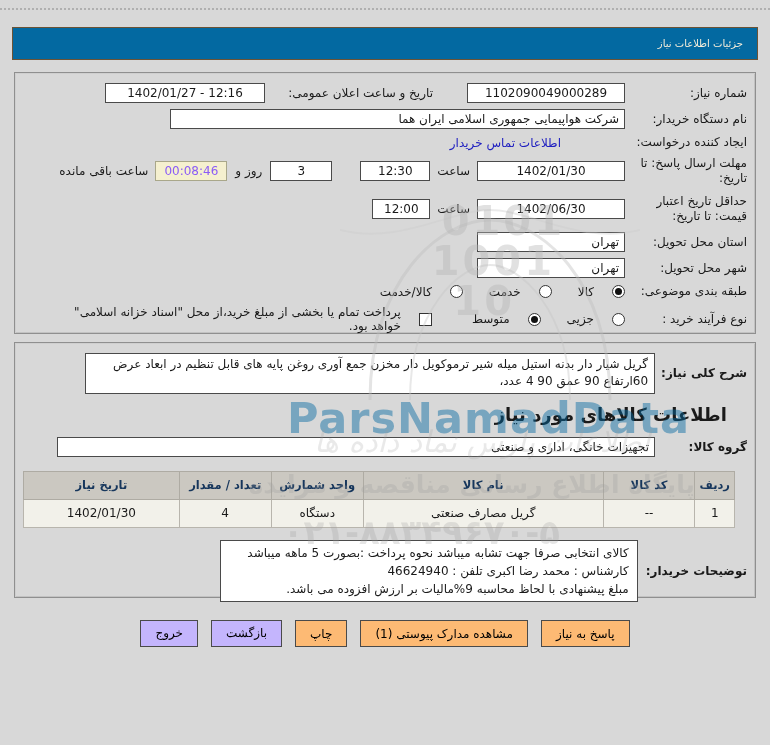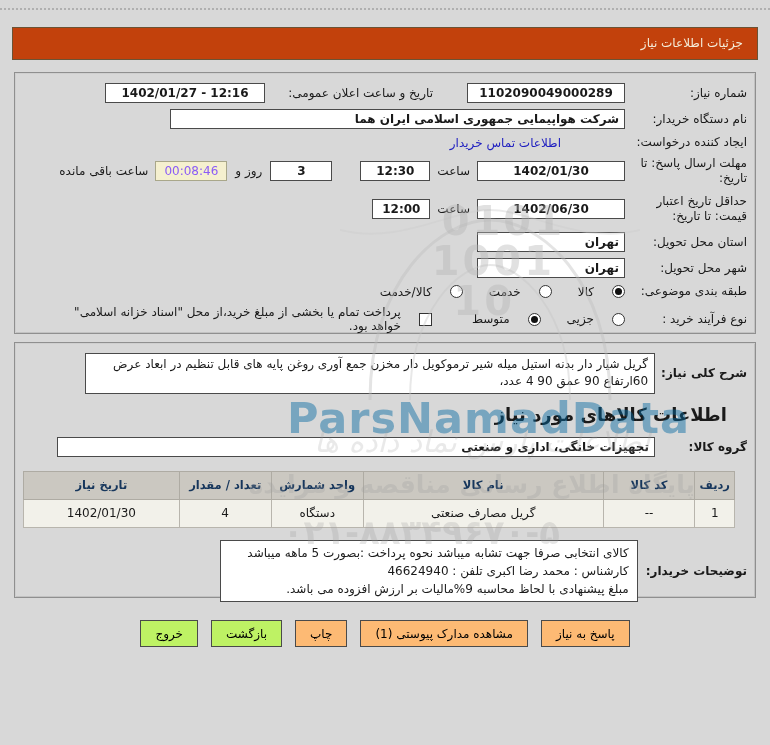--- a/index.html
+++ b/index.html
@@ -10,41 +10,41 @@
     font-size:12px;
     color:#1a1a1a;
     direction:rtl;
     position:relative;
     overflow:hidden;
   }
   .top-dotted { position:absolute; top:8px; left:0; right:0; border-top:2px dotted #b0b0b0; }
 
   .title-bar {
     position:absolute; top:27px; right:12px; left:12px; height:33px;
-    background:#c2410c; border:1px solid #6b5335;
-    color:#f4edda; line-height:31px; padding-right:14px; font-size:12px;
+    background:#0369a1; border:1px solid #6b5335;
+    color:#f4edda; line-height:31px; padding-right:14px; font-size:10px;
   }
 
   .panel {
     position:absolute; right:14px; left:14px;
     border:1px solid #8f8f8f;
     box-shadow:inset 1px 1px 0 #cfcfcf, inset -1px -1px 0 #c2c2c2;
     padding:10px 8px 8px 8px;
   }
   .panel1 { top:72px; height:262px; }
   .panel2 { top:342px; height:256px; }
 
   .frow { display:flex; align-items:center; margin-bottom:6px; }
   .flabel { width:122px; flex:none; padding-left:6px; line-height:1.25; }
   .flabel.wide { width:168px; }
   .b { font-weight:bold; }
 
   .ibox {
     background:#fff; border:1px solid #4a4a4a; height:20px;
-    display:flex; align-items:center; padding:0 5px; overflow:hidden; white-space:nowrap;font-weight:bold;
+    display:flex; align-items:center; padding:0 5px; overflow:hidden; white-space:nowrap;
   }
   .ibox.center { justify-content:center; }
   .ltr { direction:ltr; }
   .link { color:#2020c0; cursor:pointer; }
   .countdown {
     background:#f5f0cf; border:1px solid #a9a78a; color:#8b5cf6;
     height:20px; width:72px; display:flex; align-items:center; justify-content:center;
   }
 
   .radio { width:13px; height:13px; border:1px solid #333; border-radius:50%; background:#fff;
@@ -74,21 +74,21 @@
     background:#fff; border:1px solid #4a4a4a; width:418px;
     padding:3px 8px; line-height:1.5;
   }
 
   .btnrow { position:absolute; top:620px; right:0; left:0; display:flex; justify-content:center; gap:13px; }
   .btn {
     border:1px solid #4a4a4a; height:27px; padding:0 14px; font-size:12px;
     display:flex; align-items:center; cursor:pointer; font-family:inherit;
   }
   .btn.green { background:#fdba74; }
-  .btn.pink  { background:#bef264; }
+  .btn.pink  { background:#c4b5fd;font-family:Liberation Serif, serif; }
 
   
   .wm { position:absolute; inset:0; pointer-events:none; z-index:40; color:#9e9e9e; }
   .wm-brand { position:absolute; top:393px; right:80px; font-size:43px; font-weight:bold; color:#0369a1; opacity:.45; letter-spacing:1px; font-family:"DejaVu Sans",sans-serif; direction:ltr;}
   .wm-callig { position:absolute; top:424px; right:120px; font-size:30px; font-style:italic; opacity:.22; }
   .wm-tagline { position:absolute; top:470px; right:75px; font-size:25px; font-weight:bold; opacity:.28; }
   .wm-phone { position:absolute; top:512px; right:210px; font-size:34px; font-weight:bold; opacity:.26; direction:ltr; letter-spacing:2px;}
   .wm-digits { position:absolute; direction:ltr; font-size:40px; font-weight:bold; opacity:.4; color:#b5b5b5; letter-spacing:3px;}
   .wm-d1 { top:198px; right:205px; } .wm-d2 { top:238px; right:215px; } .wm-d3 { top:278px; right:255px; }
   .wm-arch { position:absolute; top:190px; right:130px; opacity:.4; }

